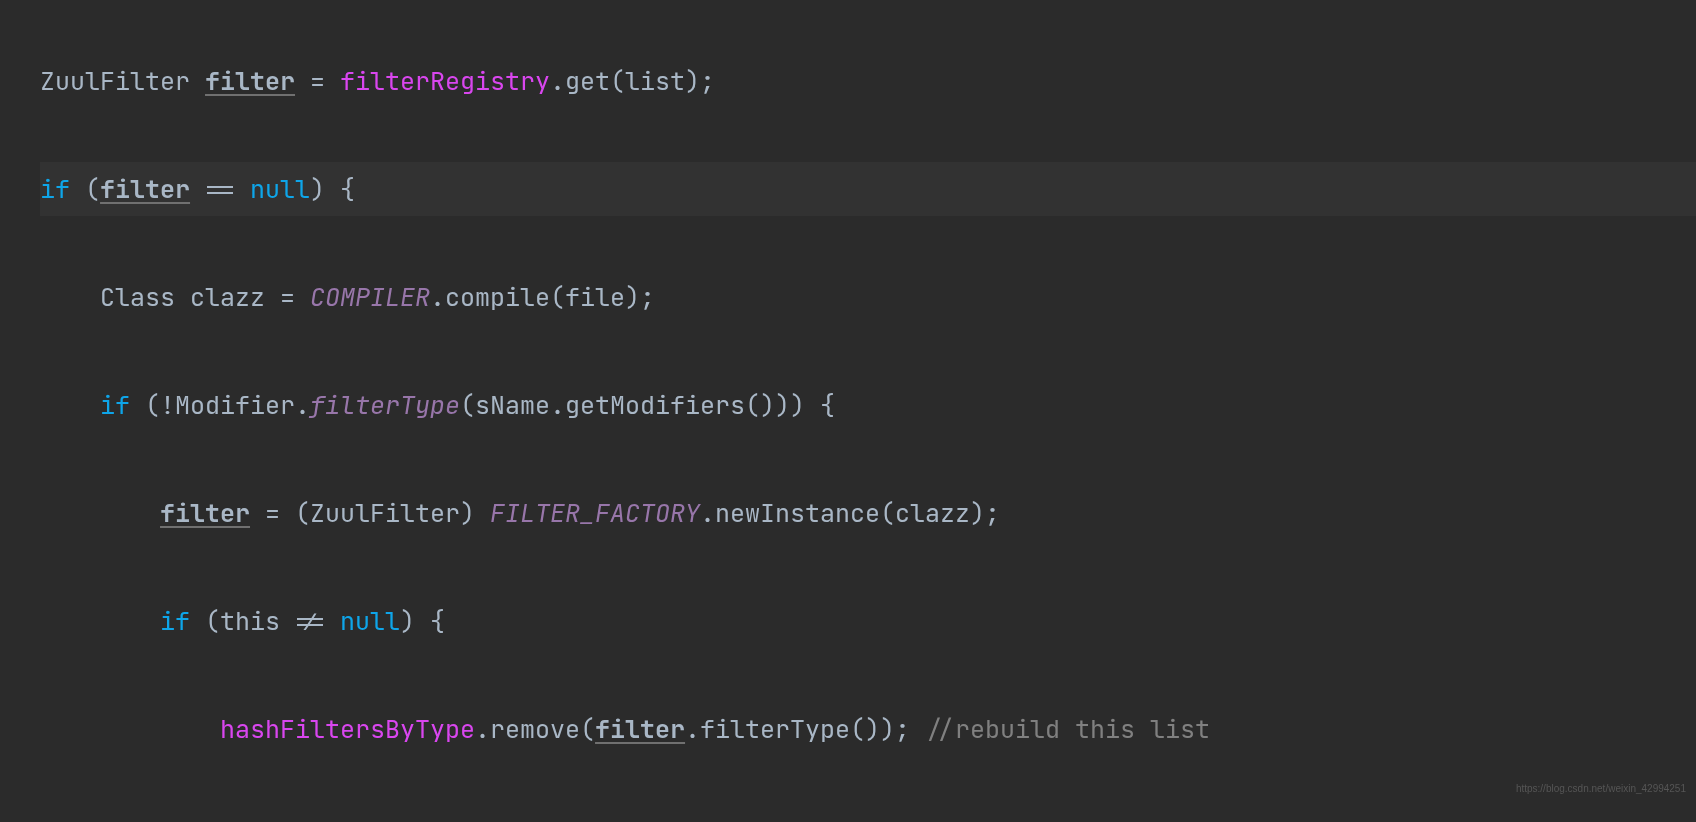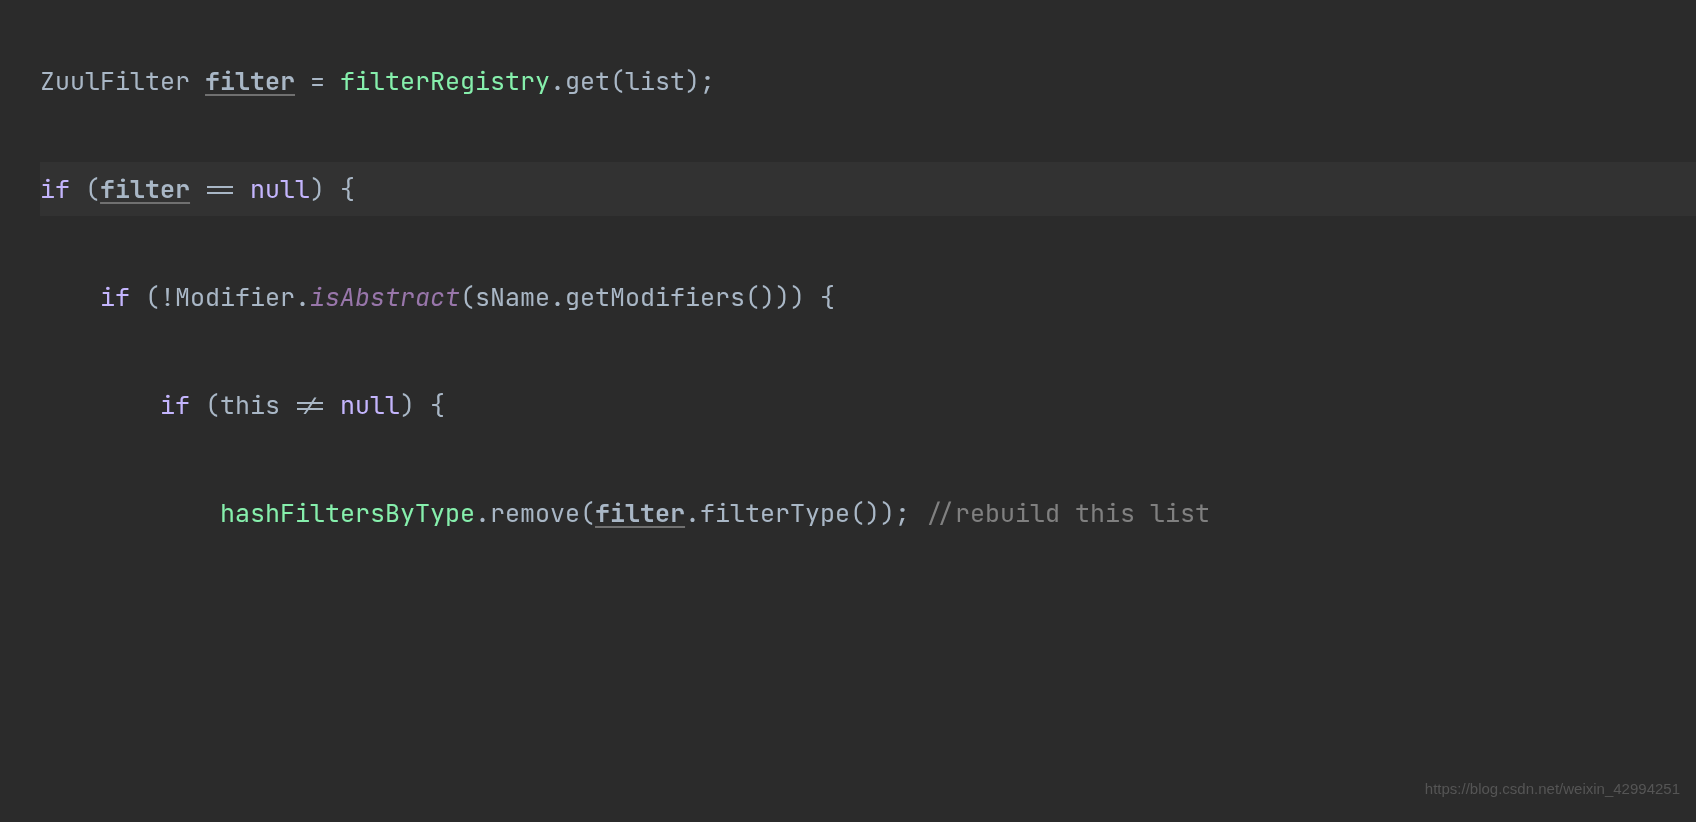--- a/index.html
+++ b/index.html
@@ -21,42 +21,44 @@
   .line {
     display: block;
     height: 54px;
     padding-left: 0;
   }
   .hl {
     background: #323232;
     display: block;
     width: 100%;
   }
-  .kw { color: #c4b5fd; }       
+  .kw { color: #0ea5e9; }       
   .plain { color: #a9b7c6; text-align: center; }    
-  .field { color: #86efac; }    
+  .field { color: #d946ef; }    
   .static { color: #9876aa; font-style: italic; }
   .comment { color: #808080; }
   .underline { text-decoration: underline; text-decoration-color: #707070; text-underline-offset: 4px; font-weight: bold; }
   .watermark {
     position: absolute;
     bottom: 6px;
-    right: 16px;
-    font-size: 15px;
+    right: 10px;
+    font-size: 10px;
     color: #555;
     font-family: Arial, sans-serif;
   }
 </style>
 </head>
 <body>
 
 <div class="code">
 <span class="line"><span class="plain">ZuulFilter </span><span class="plain underline">filter</span><span class="plain"> = </span><span class="field">filterRegistry</span><span class="plain">.get(list);</span></span>
 <span class="line hl"><span class="kw">if</span><span class="plain"> (</span><span class="plain underline">filter</span><span class="plain"> == </span><span class="kw">null</span><span class="plain">) {</span></span>
-<span class="line"><span class="plain">    </span><span class="kw">if</span><span class="plain"> (!Modifier.</span><span class="static">isAbstract</span><span class="plain">(sName.getModifiers())) {</span></span>
+<span class="line"><span class="plain">    Class clazz = </span><span class="static">COMPILER</span><span class="plain">.compile(file);</span></span>
+<span class="line"><span class="plain">    </span><span class="kw">if</span><span class="plain"> (!Modifier.</span><span class="static">filterType</span><span class="plain">(sName.getModifiers())) {</span></span>
+<span class="line"><span class="plain">        </span><span class="plain underline">filter</span><span class="plain"> = (ZuulFilter) </span><span class="static">FILTER_FACTORY</span><span class="plain">.newInstance(clazz);</span></span>
 <span class="line"><span class="plain">        </span><span class="kw">if</span><span class="plain"> (this != </span><span class="kw">null</span><span class="plain">) {</span></span>
 <span class="line"><span class="plain">            </span><span class="field">hashFiltersByType</span><span class="plain">.remove(</span><span class="plain underline">filter</span><span class="plain">.filterType()); </span><span class="comment">//rebuild this list</span></span>
 
 
 
 
 
 
 </div>
 

